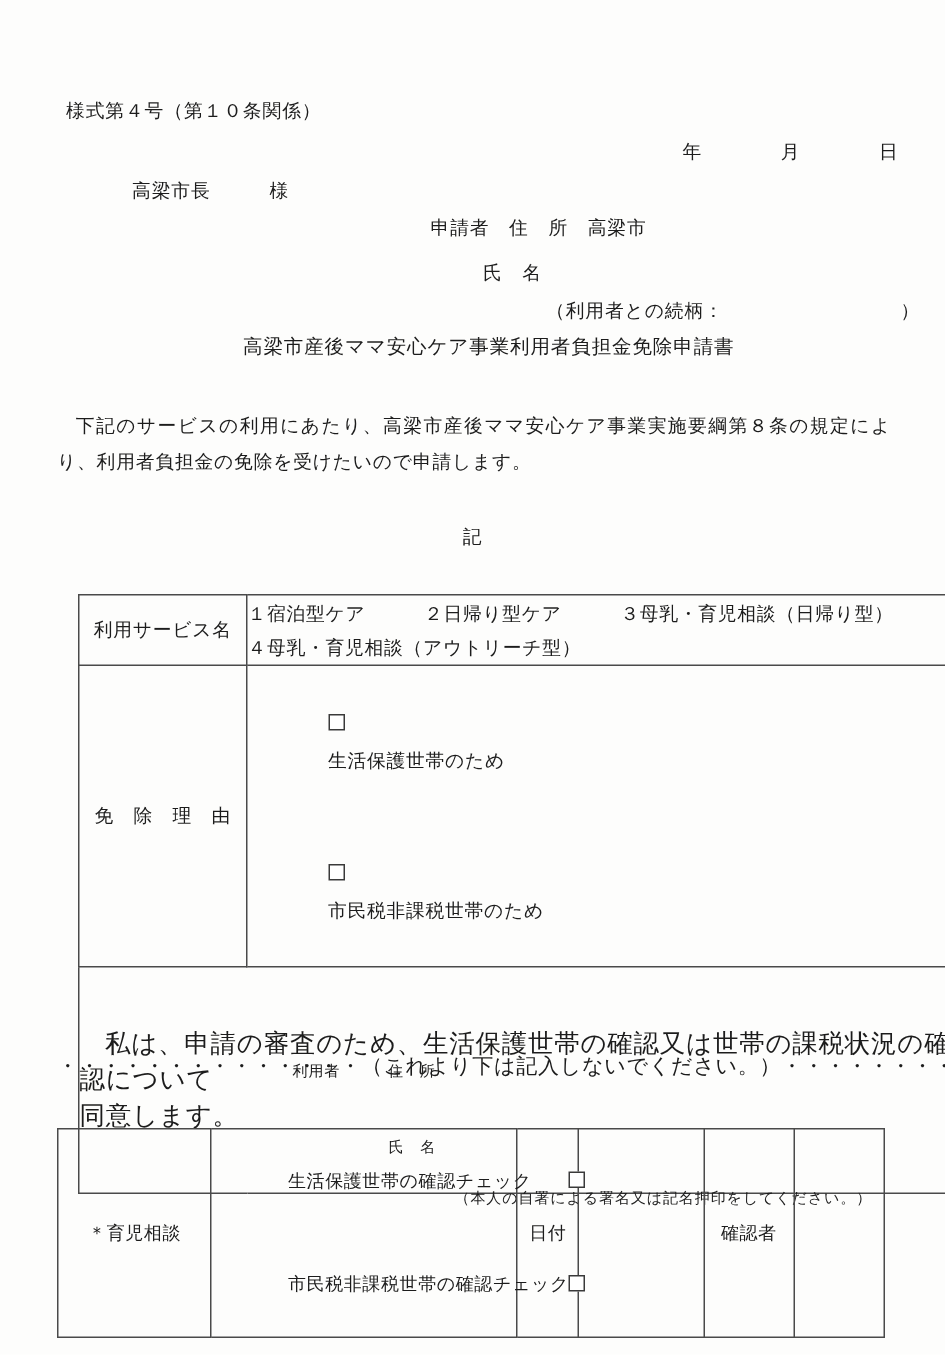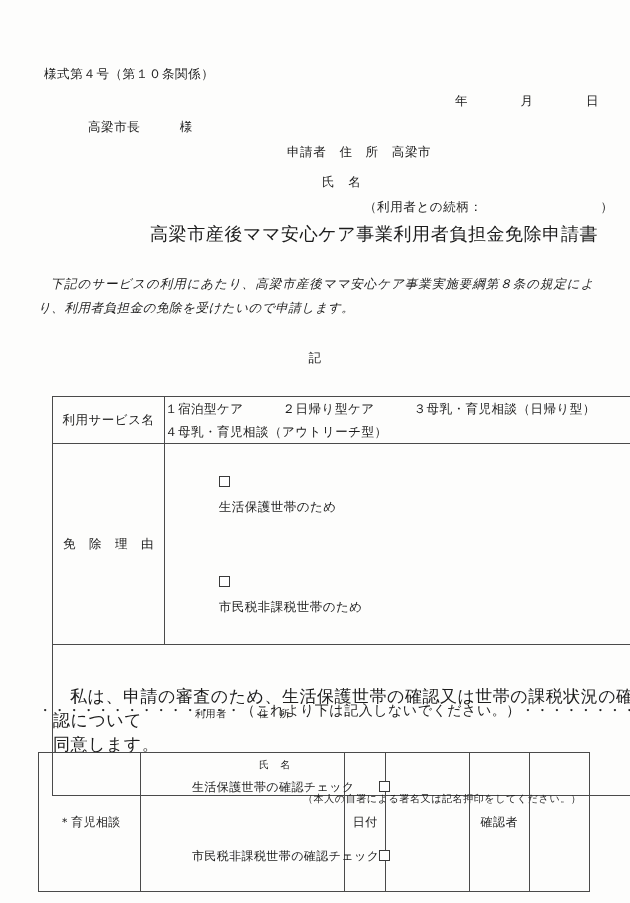--- a/index.html
+++ b/index.html
@@ -34,33 +34,32 @@
     letter-spacing: 0.2px;
   }
 
   
   #form-number   { left: 44px;  top: 68px;  }
   #date-line     { left: 455px; top: 95px;  }
   #addressee     { left: 88px;  top: 121px; }
   #applicant-row { left: 270px; top: 146px; padding-left: 17px; }
   #applicant-name-row { left: 322px; top: 176px; }
   #relation-row  { left: 364px; top: 201px; }
-  #doc-title     { left: 150px; top: 225px; font-size: 18px; }
+  #doc-title     { left: 162px; top: 225px; font-size: 13px; }
 
   
   .body-para {
     position: absolute;
     left: 38px;
     top: 272px;
     width: 556px;
     font-size: 12.5px;
     line-height: 24px;
     letter-spacing: 0.55px;
     text-align: justify;
-    font-style: italic;
   }
   .body-para .indent { padding-left: 1em; }
 
   #ki-marker {
     left: 0; top: 352px;
     width: 630px;
     text-align: center;
     white-space: normal;
   }
 

